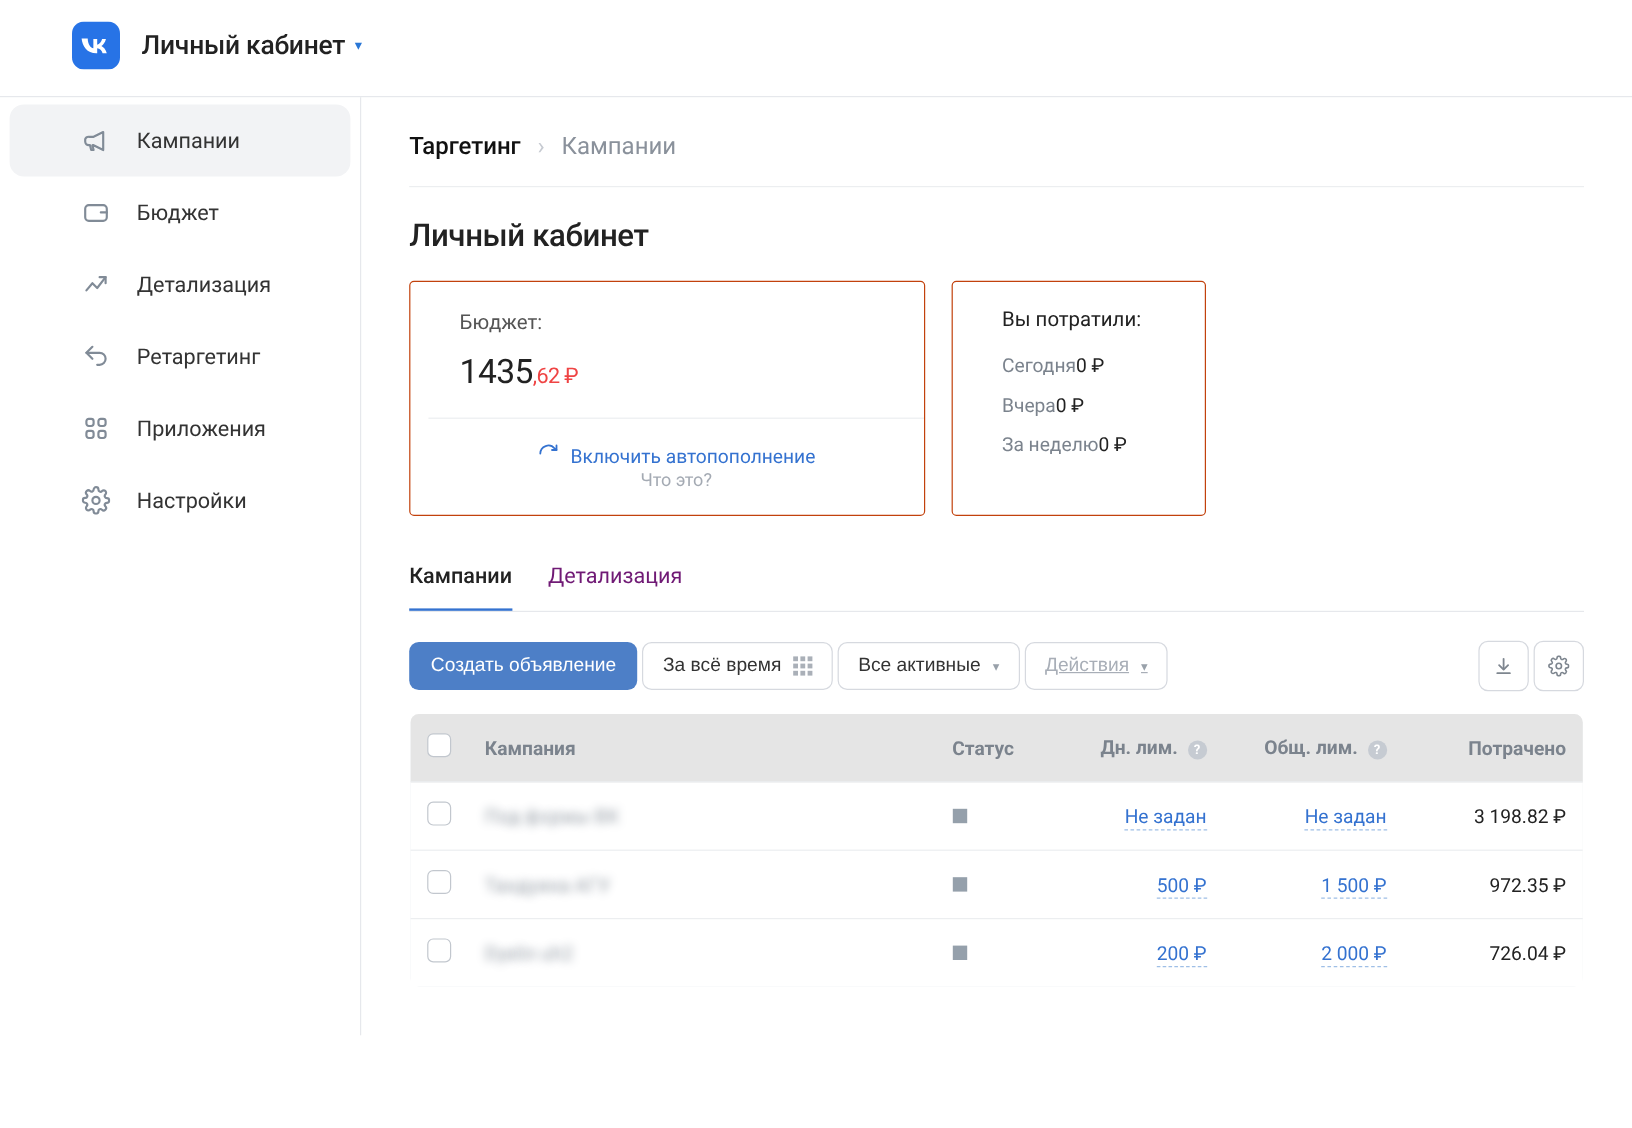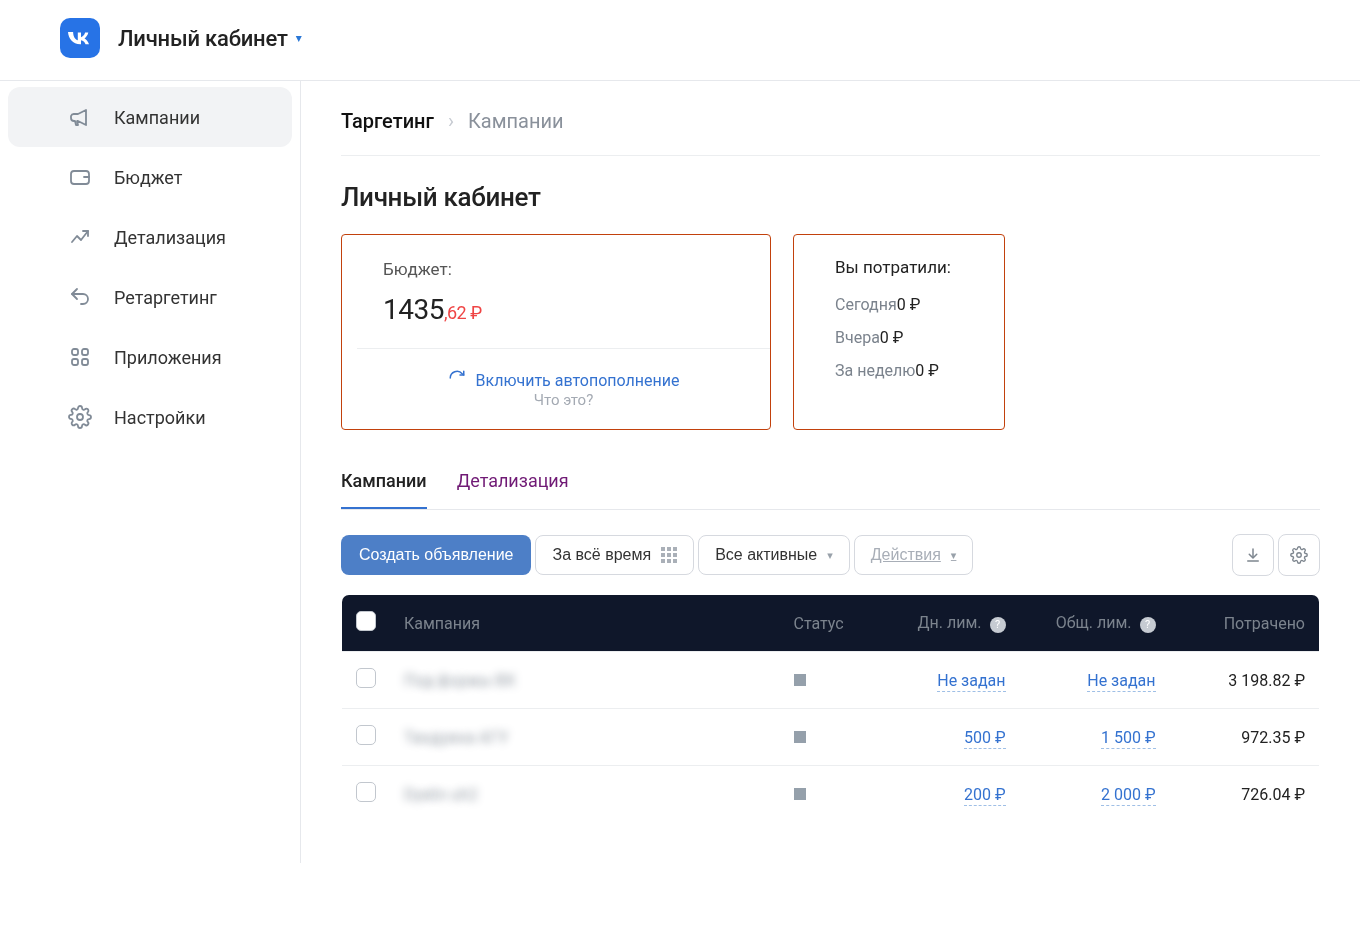--- a/index.html
+++ b/index.html
@@ -96,21 +96,21 @@
     display: flex; align-items: center; justify-content: center; background: #fff; cursor: pointer;
     color: #7e868f;
   }
   .btn-icon svg { width: 18px; height: 18px; }
   .calgrid { display:inline-grid; grid-template-columns: repeat(3,4px); gap:2px;}
   .calgrid span{width:4px;height:4px;background:#aab0b8;}
   .caret { color:#99a1aa; font-size:11px;}
 
   table.dt { width: 100%; border-collapse: collapse; border: 1px solid #e6e8ec; border-radius: 8px; overflow:hidden;}
   .dt th, .dt td { padding: 16px 14px; text-align: left; font-size: 16px; border-bottom: 1px solid #eceef0;}
-  .dt thead th { color: #7b838d; font-weight: 400; background: #0f172a;}
+  .dt thead th { color: #7b838d; font-weight: 700; background: #e5e5e5;}
   .dt th:first-child, .dt td:first-child { width: 46px; text-align:center; }
   .dt .chk {
     width: 20px; height: 20px; border: 1.5px solid #c2c7ce; border-radius: 5px; display:inline-block; cursor:pointer; background:#fff;
   }
   .dt td.num { text-align: right; }
   .dt th.num { text-align: right; }
   .blur { color: transparent; text-shadow: 0 0 8px #8f97a0; user-select:none;}
   .status-sq { width: 12px; height: 12px; background: #95a0ab; display: inline-block; }
   .linkish { color: #3472d0; border-bottom: 1px dashed #9fbfe6; cursor: pointer; padding-bottom:1px;}
   .th-help { display:inline-flex; align-items:center; justify-content:center; width:16px;height:16px;border-radius:50%;background:#c6cbd2;color:#fff;font-size:11px;margin-left:4px;}

